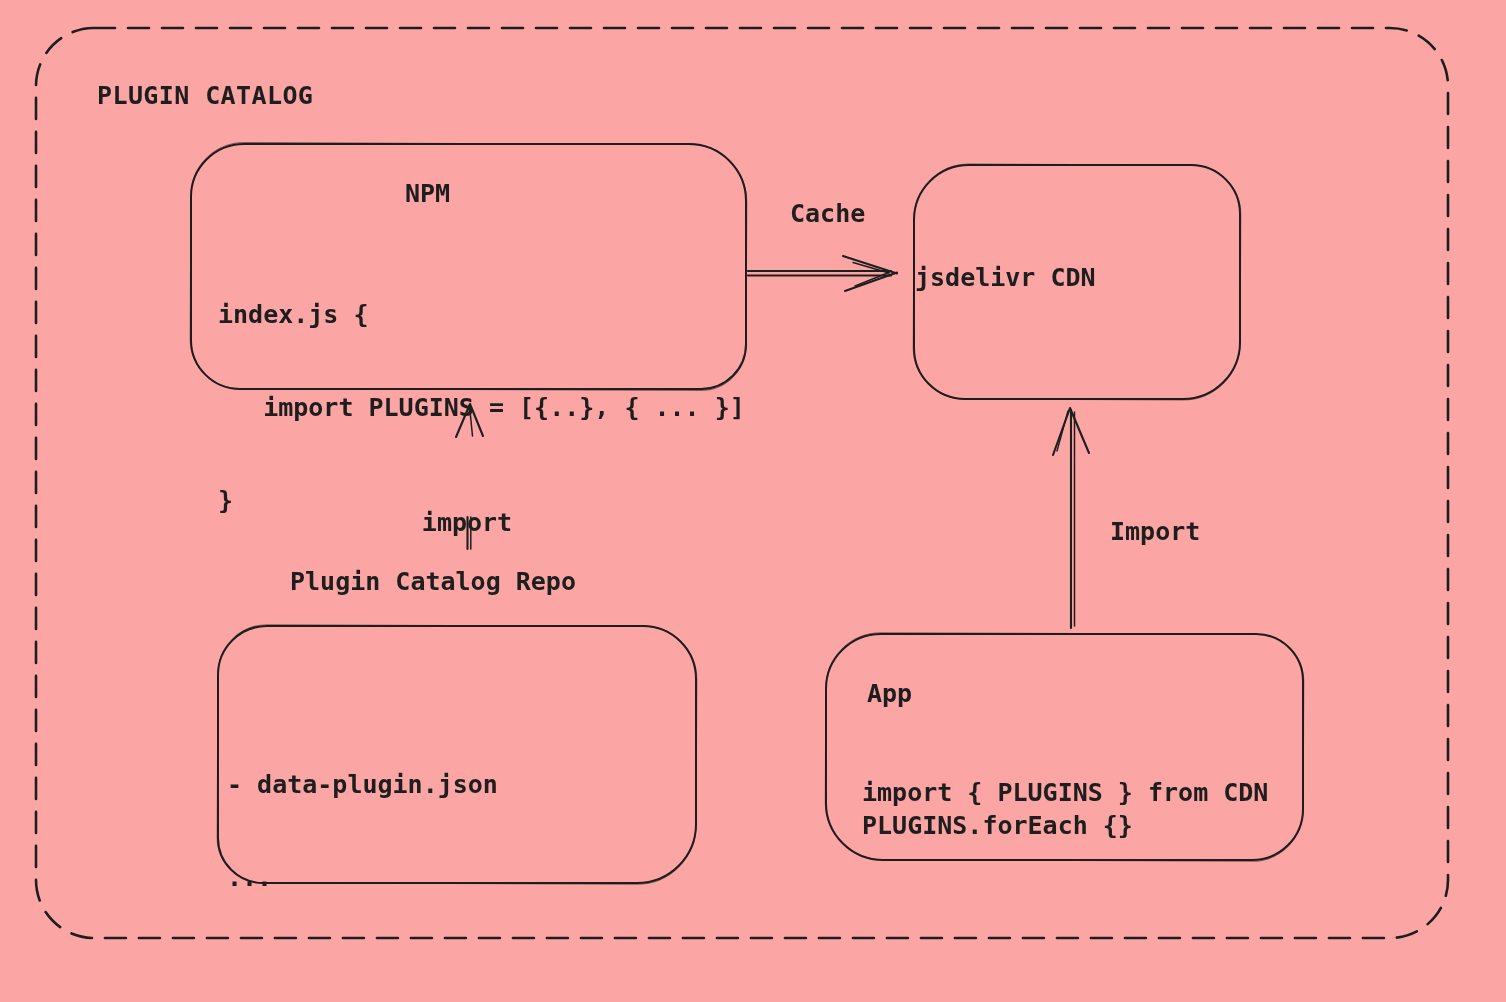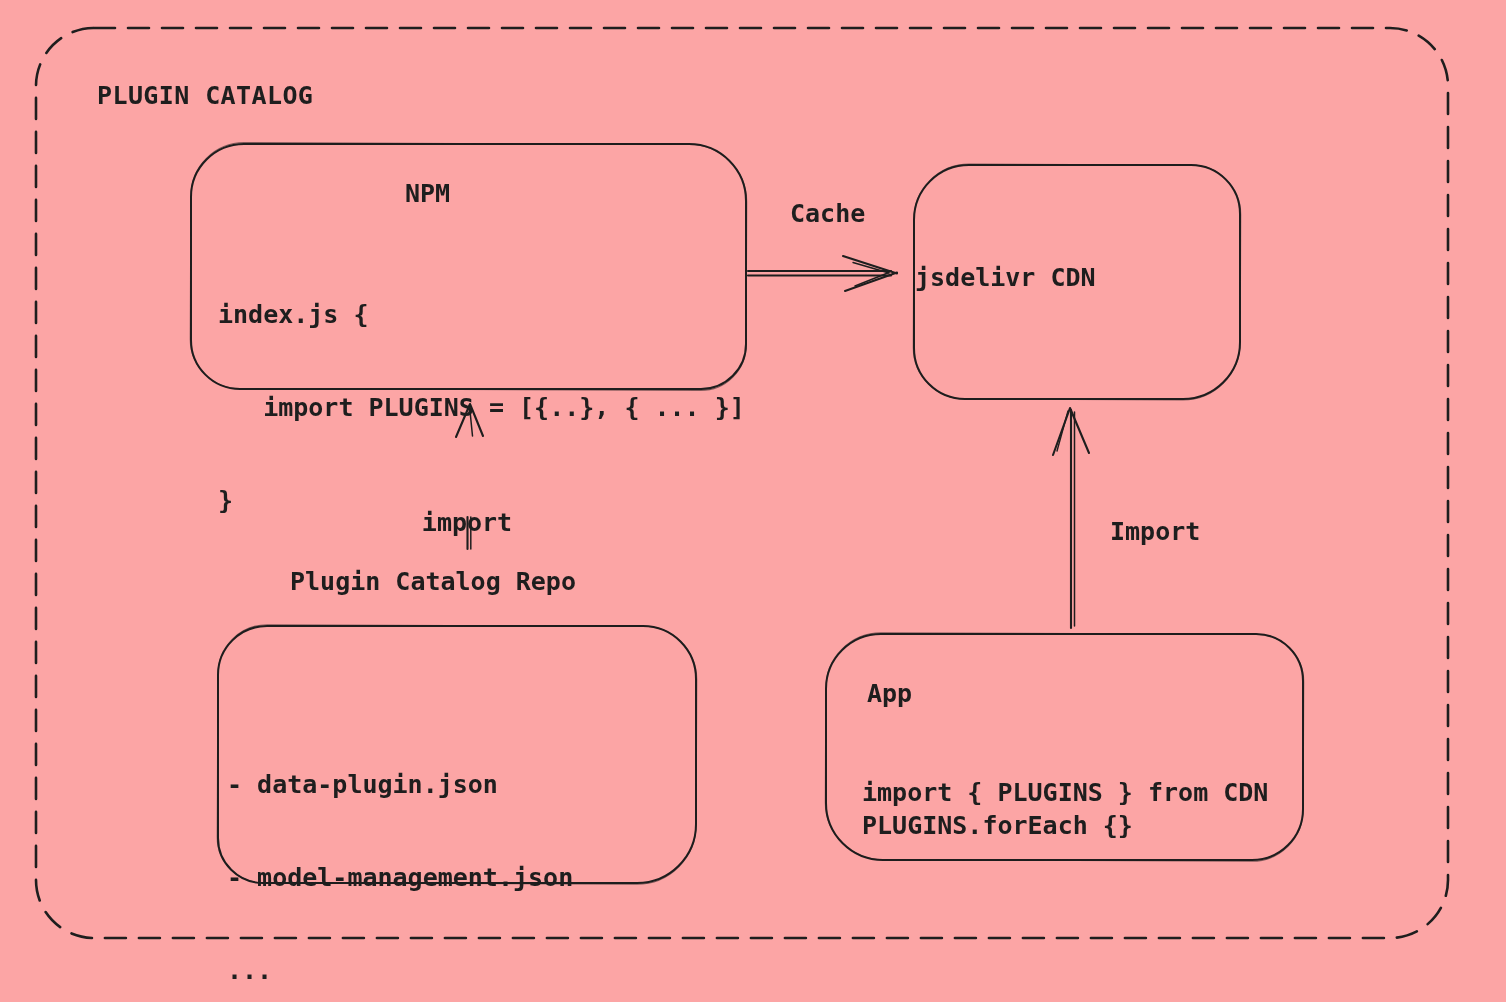--- a/index.html
+++ b/index.html
@@ -113,21 +113,20 @@
 
   <div class="label build-label">
     <div>import</div>
   </div>
 
   <div class="label repo-title">Plugin Catalog Repo</div>
 
   <div class="node repo-node">
     <div class="label repo-files">
       <div>- data-plugin.json</div>
-      <div>- model-management.json</div>
       <div>...</div>
     </div>
   </div>
 
   <div class="label import-label">Import</div>
 
   <div class="node app-node">
     <div class="label app-title">App</div>
     <div class="label app-line1">import { PLUGINS } from CDN</div>
     <div class="label app-line2">PLUGINS.forEach {}</div>

